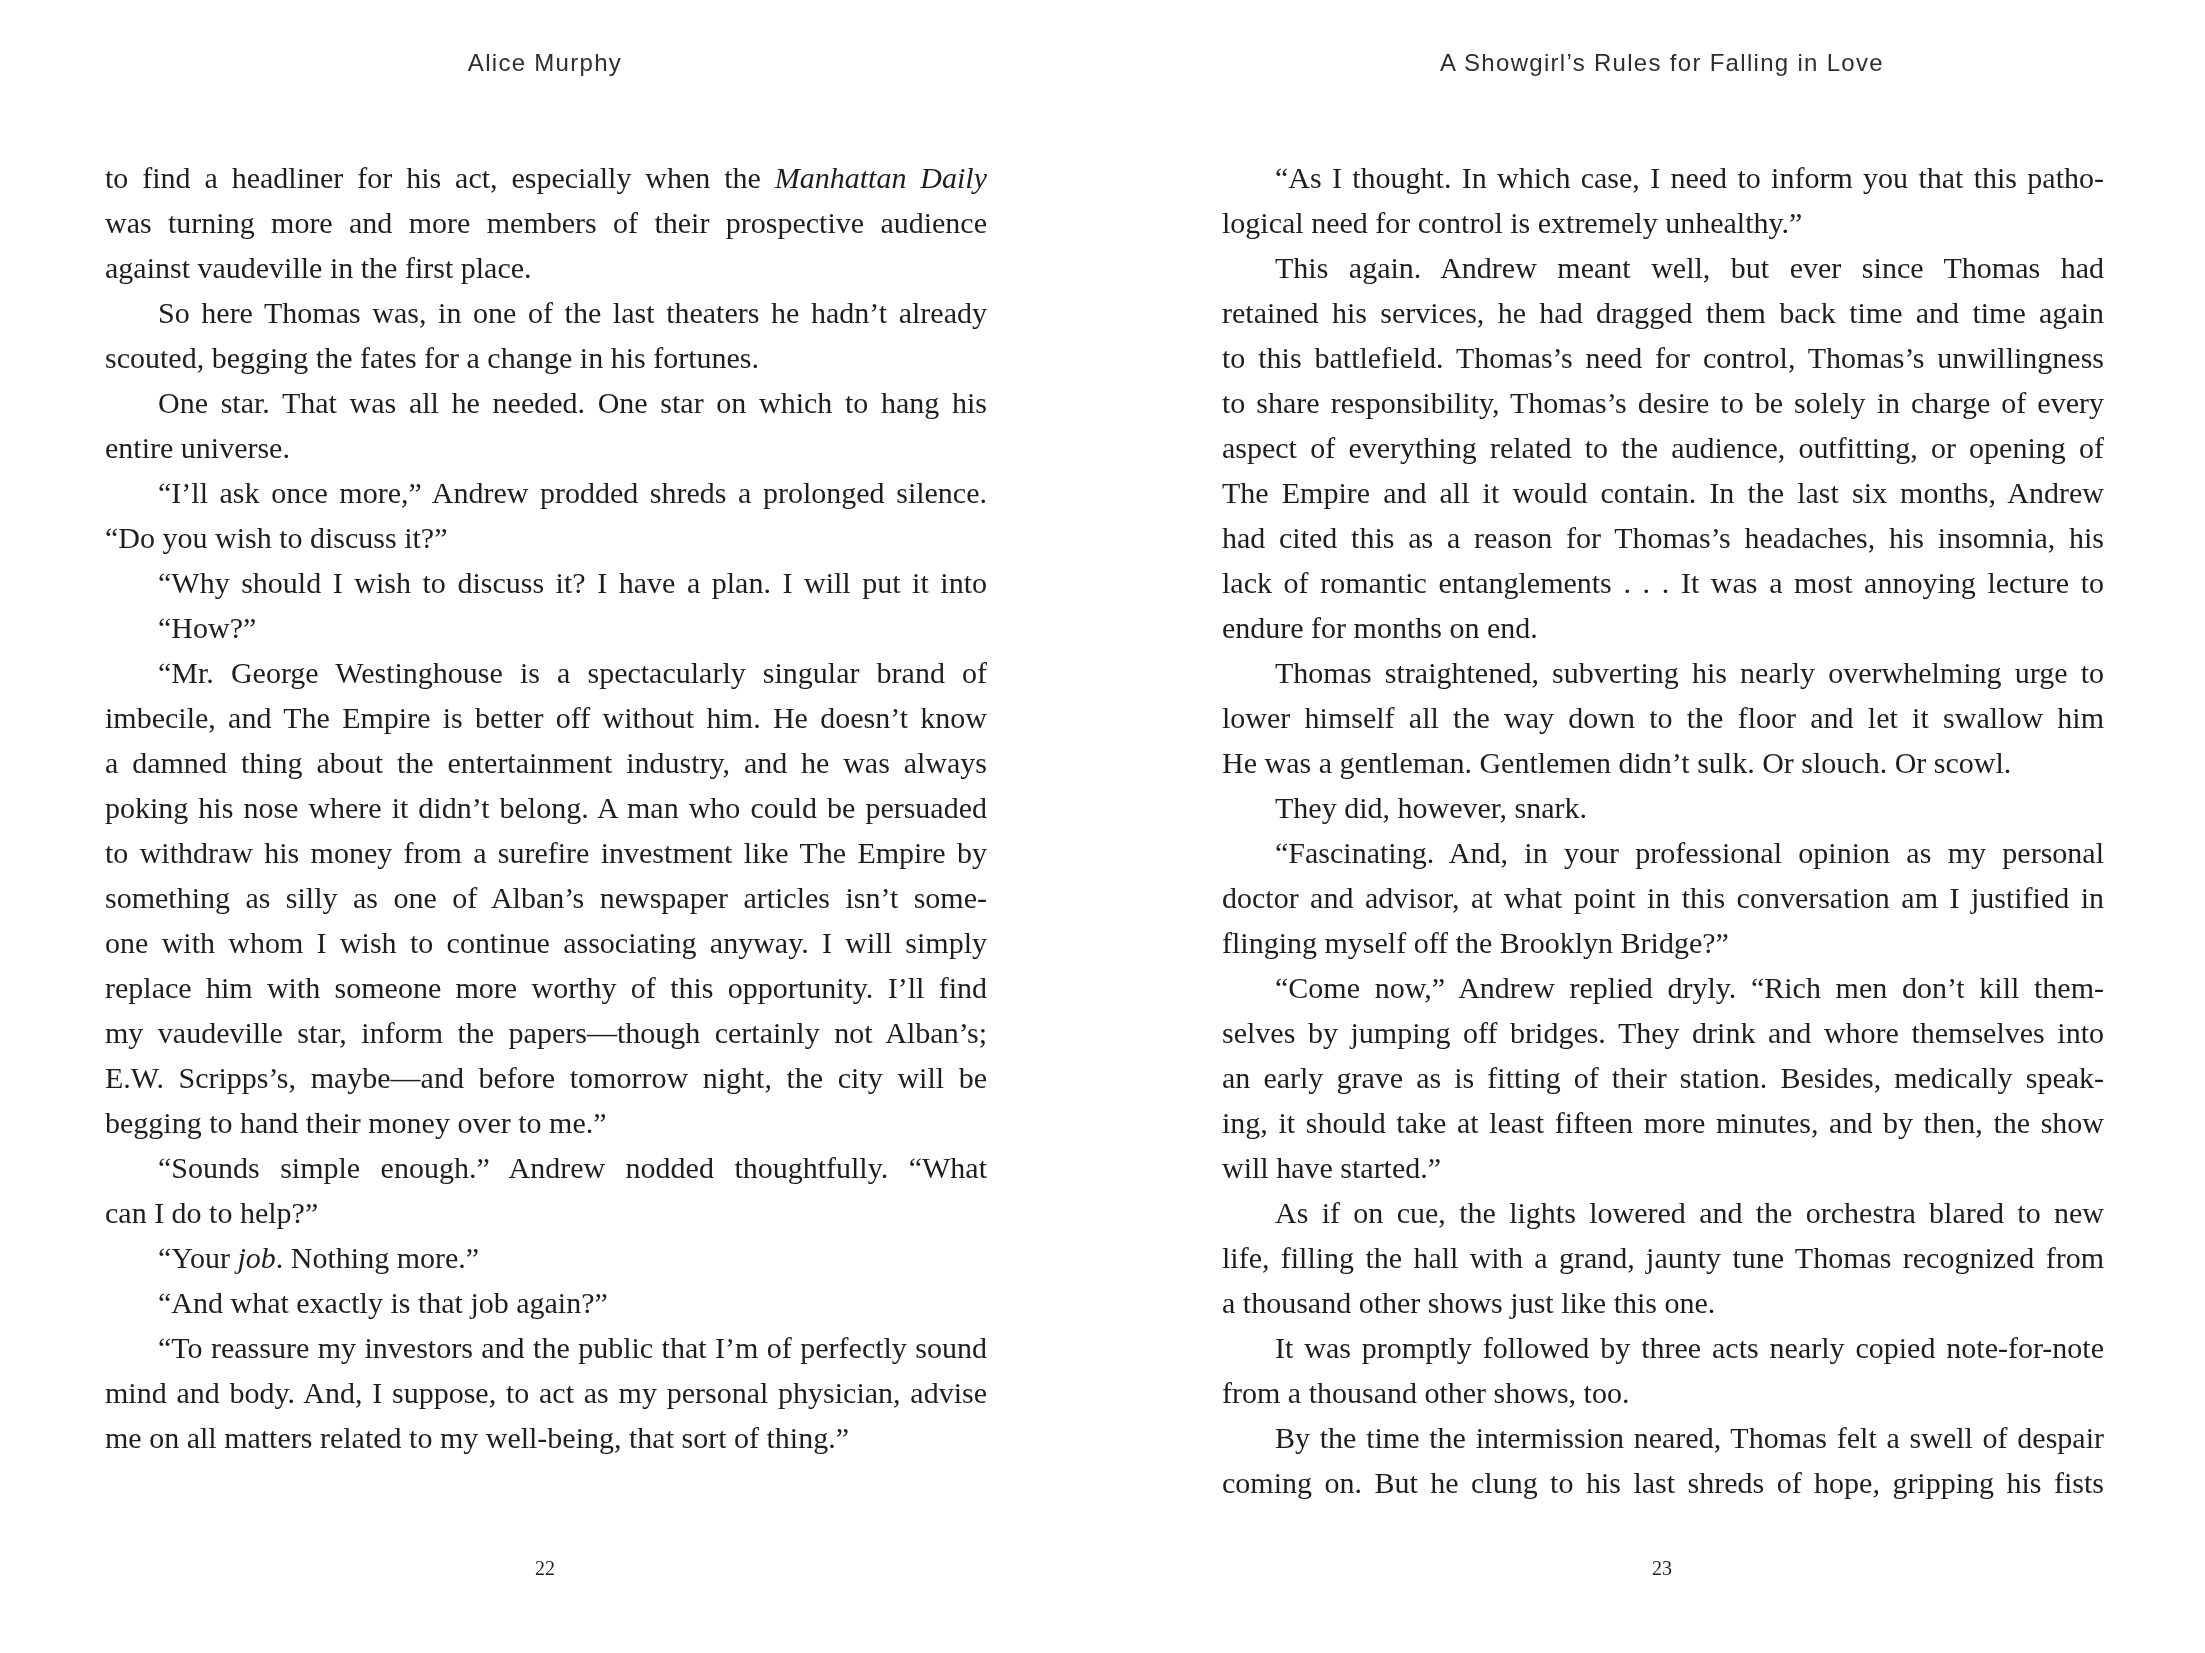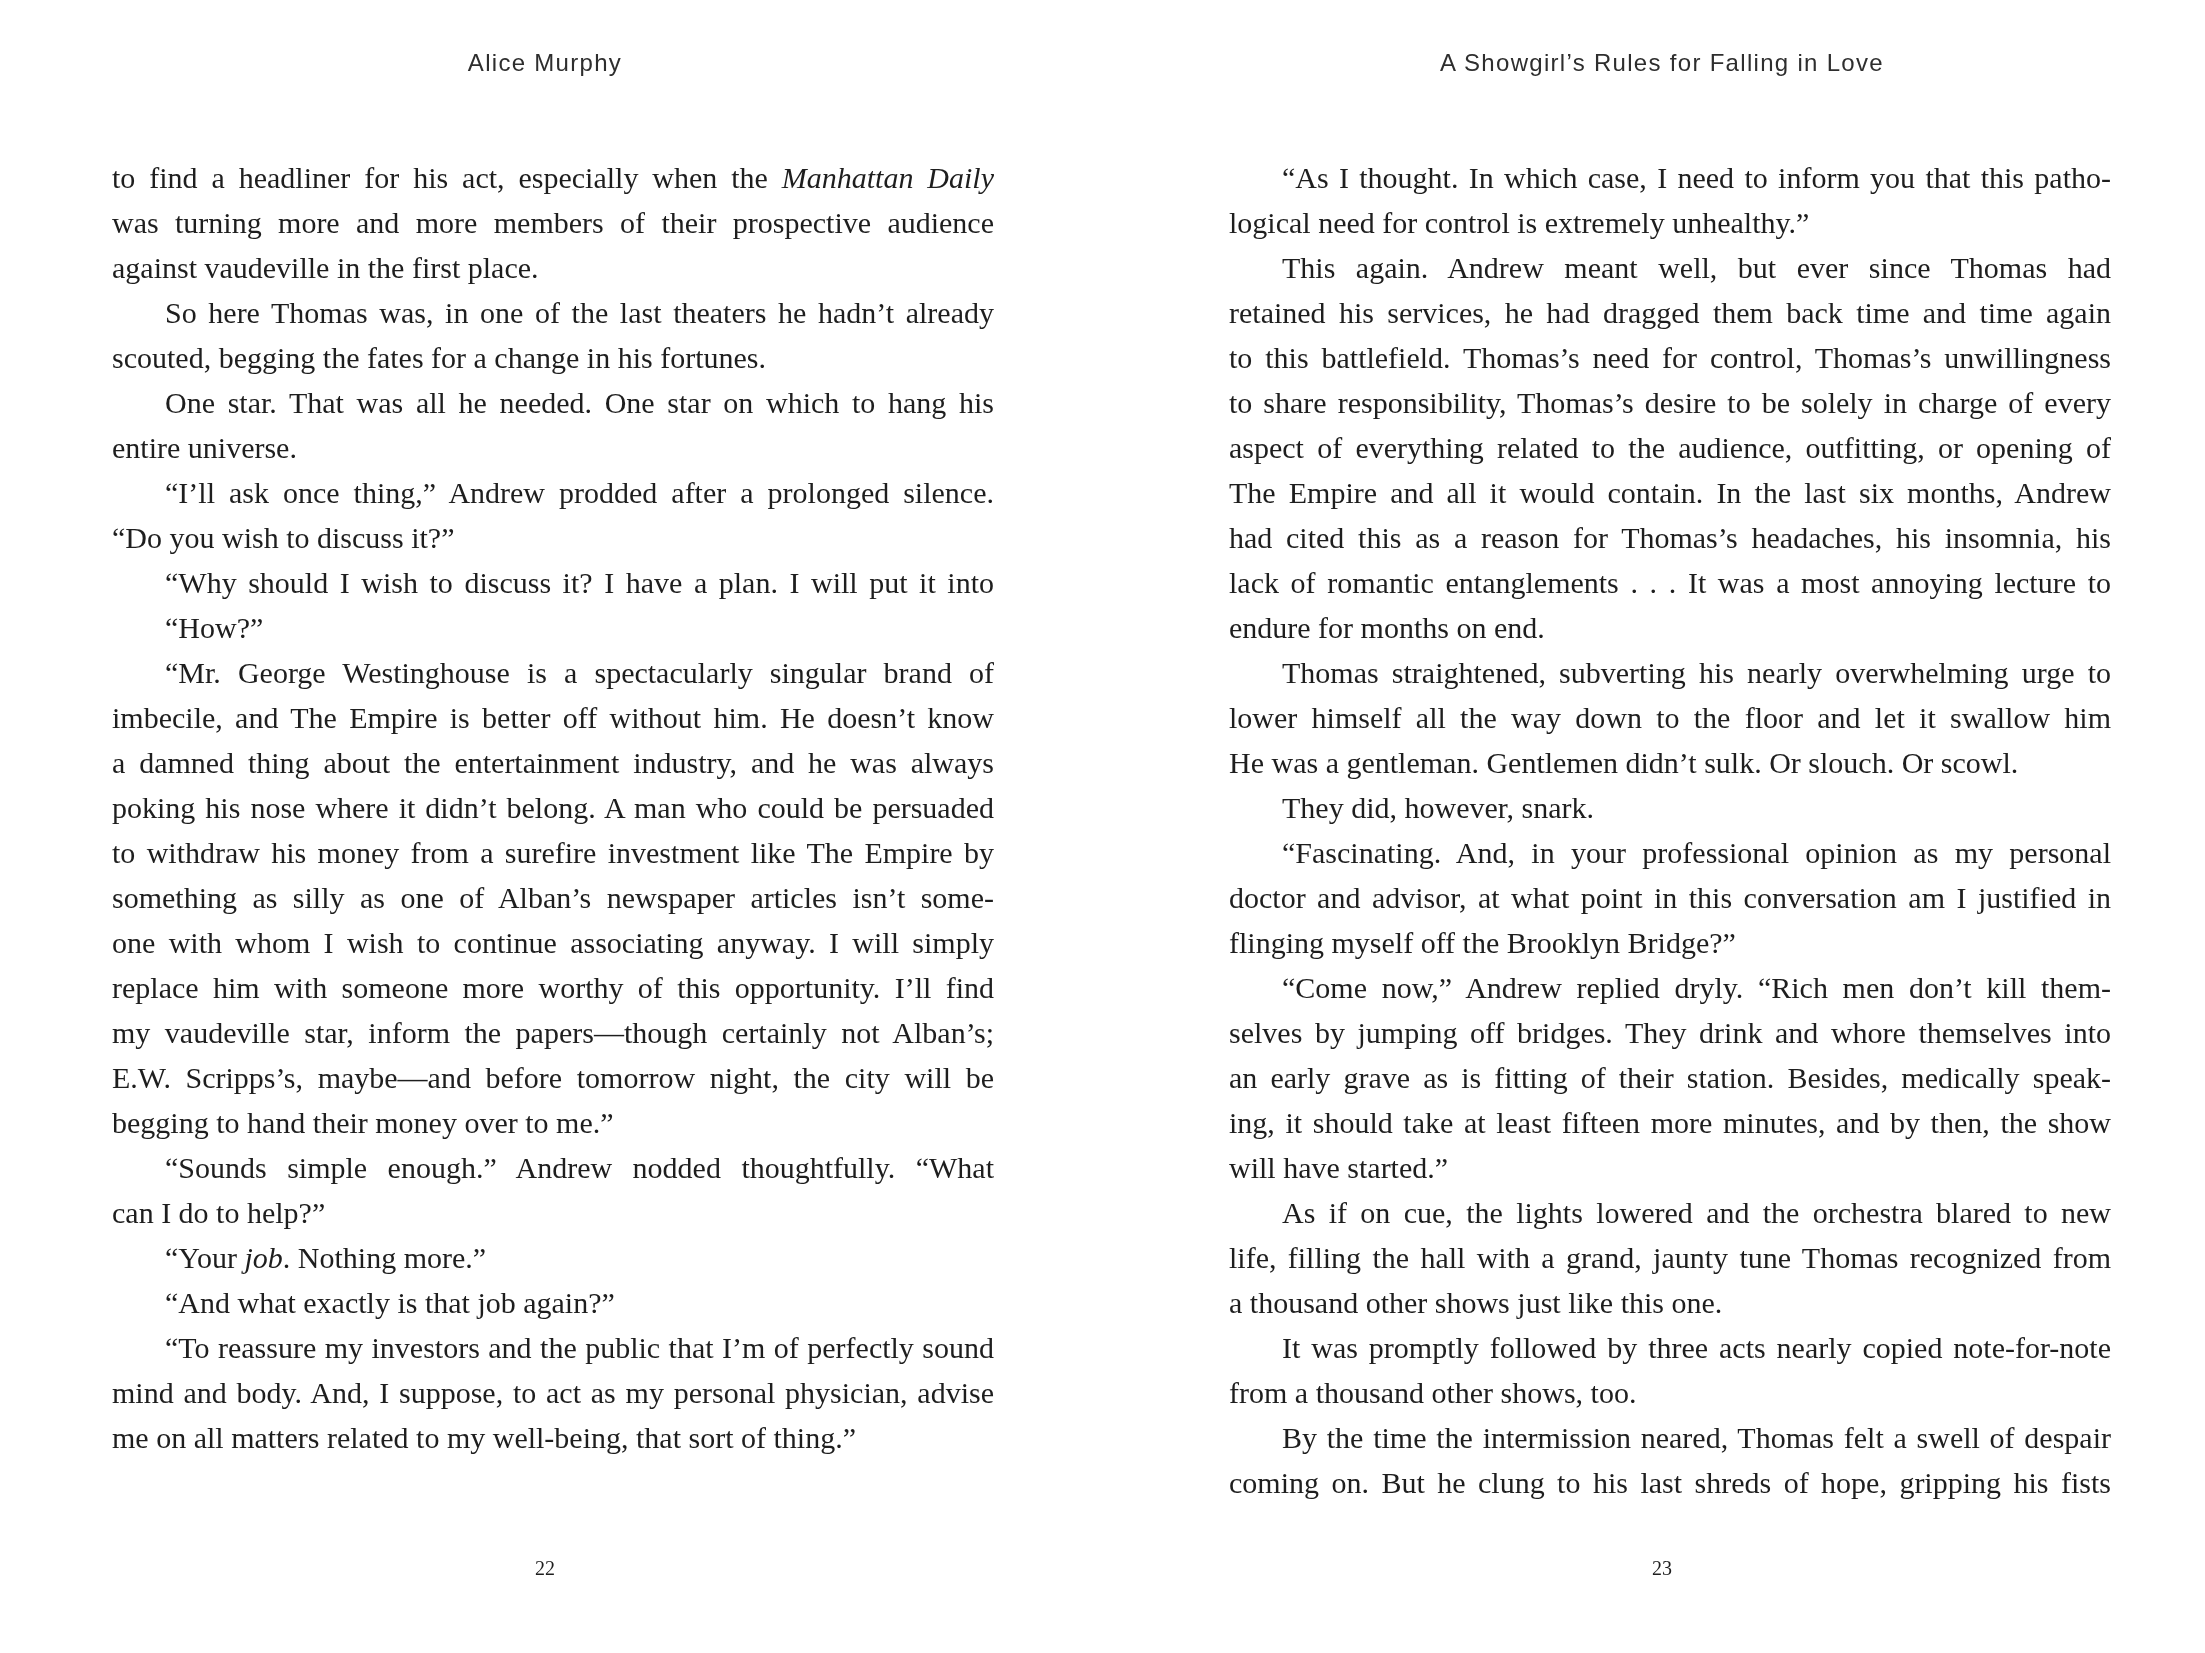--- a/index.html
+++ b/index.html
@@ -28,21 +28,21 @@
     text-align: center;
     font-family: "Liberation Sans", sans-serif;
     font-size: 24px;
     letter-spacing: 1.3px;
     color: #2e2e2e;
     white-space: nowrap;
   }
   .body-text {
     position: absolute;
     top: 155px;
-    left: 8px;
+    left: 1px;
     width: 100%;
   }
   .line {
     height: 45px;
     line-height: 45px;
     font-size: 30px;
     overflow: hidden;
   }
   .line.j { text-align: justify; }
   .line.j::after {
@@ -69,21 +69,21 @@
 <div class="page" id="page-left">
   <div class="running-header">Alice Murphy</div>
   <div class="body-text">
       <div class="line j">to find a headliner for his act, especially when the <em>Manhattan Daily</em></div>
       <div class="line j">was turning more and more members of their prospective audience</div>
       <div class="line">against vaudeville in the first place.</div>
       <div class="line j i">So here Thomas was, in one of the last theaters he hadn’t already</div>
       <div class="line">scouted, begging the fates for a change in his fortunes.</div>
       <div class="line j i">One star. That was all he needed. One star on which to hang his</div>
       <div class="line">entire universe.</div>
-      <div class="line j i">“I’ll ask once thing,” Andrew prodded after a prolonged silence.</div>
+      <div class="line j i">“I’ll ask once more,” Andrew prodded shreds a prolonged silence.</div>
       <div class="line">“Do you wish to discuss it?”</div>
       <div class="line j i">“Why should I wish to discuss it? I have a plan. I will put it into</div>
       <div class="line i">“How?”</div>
       <div class="line j i">“Mr. George Westinghouse is a spectacularly singular brand of</div>
       <div class="line j">imbecile, and The Empire is better off without him. He doesn’t know</div>
       <div class="line j">a damned thing about the entertainment industry, and he was always</div>
       <div class="line j">poking his nose where it didn’t belong. A man who could be persuaded</div>
       <div class="line j">to withdraw his money from a surefire investment like The Empire by</div>
       <div class="line j">something as silly as one of Alban’s newspaper articles isn’t some-</div>
       <div class="line j">one with whom I wish to continue associating anyway. I will simply</div>

